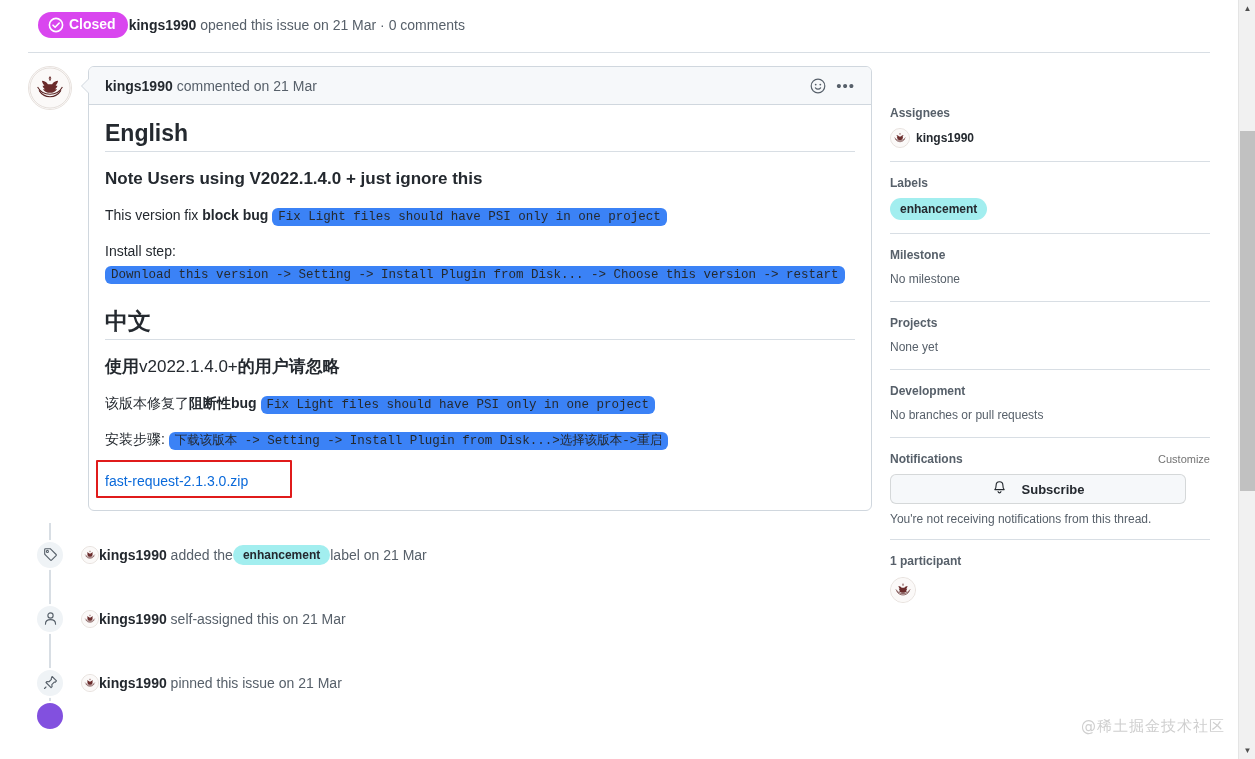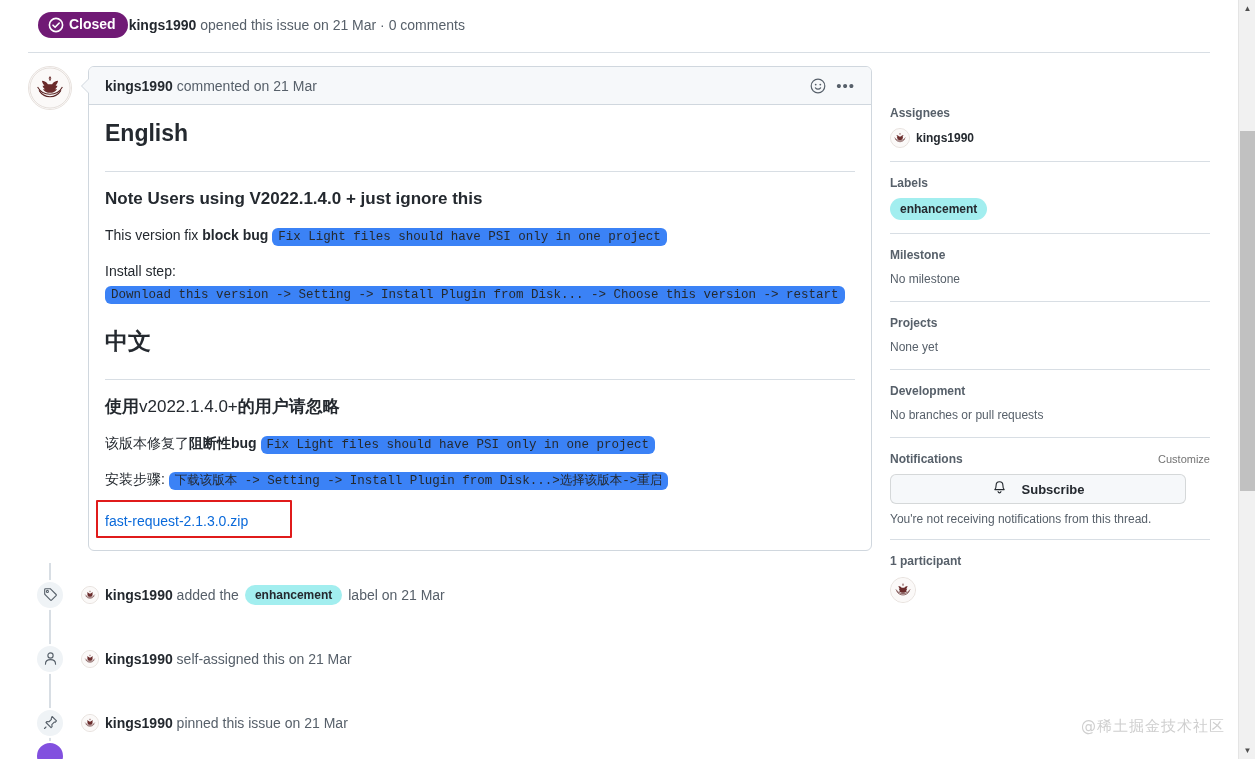--- a/index.html
+++ b/index.html
@@ -32,21 +32,21 @@
   }
 
   
   .issue-head {
     position: absolute; left: 0; top: 0; width: 1238px;
     padding: 12px 0 0 38px;
     display: flex; align-items: center;
   }
   .state-badge {
     display: inline-flex; align-items: center; gap: 5px;
-    background: #701a75; color: #fff;
+    background: #d946ef; color: #fff;
     border-radius: 2em; padding: 5px 12px 5px 10px;
     font-size: 14px; font-weight: 600; line-height: 1.1;
   }
   .state-badge svg { display: block; }
   .head-meta {
     margin-left: 1px; font-size: 14px; color: #57606a;
     white-space: nowrap;
   }
   .head-meta .author { color: #24292f; font-weight: 600; }
   .head-rule {
@@ -99,21 +99,21 @@
   .head-actions {
     margin-left: auto; display: flex; align-items: center; gap: 10px;
     color: #57606a;
   }
   .icon-btn { display: flex; align-items: center; cursor: pointer; }
   .kebab { letter-spacing: 1px; font-size: 15px; line-height: 1; }
 
   .bubble-body { padding: 14px 16px 20px 16px; }
   .md-h1 {
     font-size: 23px; font-weight: 600; color: #24292f;
-    padding-bottom: 22px; border-bottom: 1px solid #d8dee4;
+    padding-bottom: 2px; border-bottom: 1px solid #d8dee4;
     margin-bottom: 16px; line-height: 1.3;
   }
   .md-h3 {
     font-size: 17px; font-weight: 600; color: #24292f;
     margin: 0 0 14px 0; line-height: 1.35;
   }
   .md-p { font-size: 14px; line-height: 1.55; color: #24292f; margin-bottom: 14px; }
   code.inline {
     background: #3b82f6; border-radius: 6px;
     padding: 2px 6px; font-size: 12.5px;
@@ -145,21 +145,21 @@
   }
   .tl-badge {
     position: relative; z-index: 2;
     width: 30px; height: 30px; border-radius: 50%;
     background: #eff3f6; color: #57606a;
     border: 2px solid #fff;
     display: flex; align-items: center; justify-content: center;
     flex: 0 0 30px; margin-left: 7px;
   }
   .tl-text {
-    margin-left: 16px; display: flex; align-items: center; gap: 6px;
+    margin-left: 16px; display: flex; align-items: center; 
     font-size: 14px; color: #57606a;
   }
   .tl-text .author { font-weight: 600; color: #24292f; }
   .label-chip {
     display: inline-block; background: #a2eeef; color: #24292f;
     border-radius: 2em; padding: 1px 10px;
     font-size: 12px; font-weight: 600; line-height: 18px;
   }
   .tl-closed-dot {
     position: absolute; left: 7px; bottom: -16px; z-index: 2;

